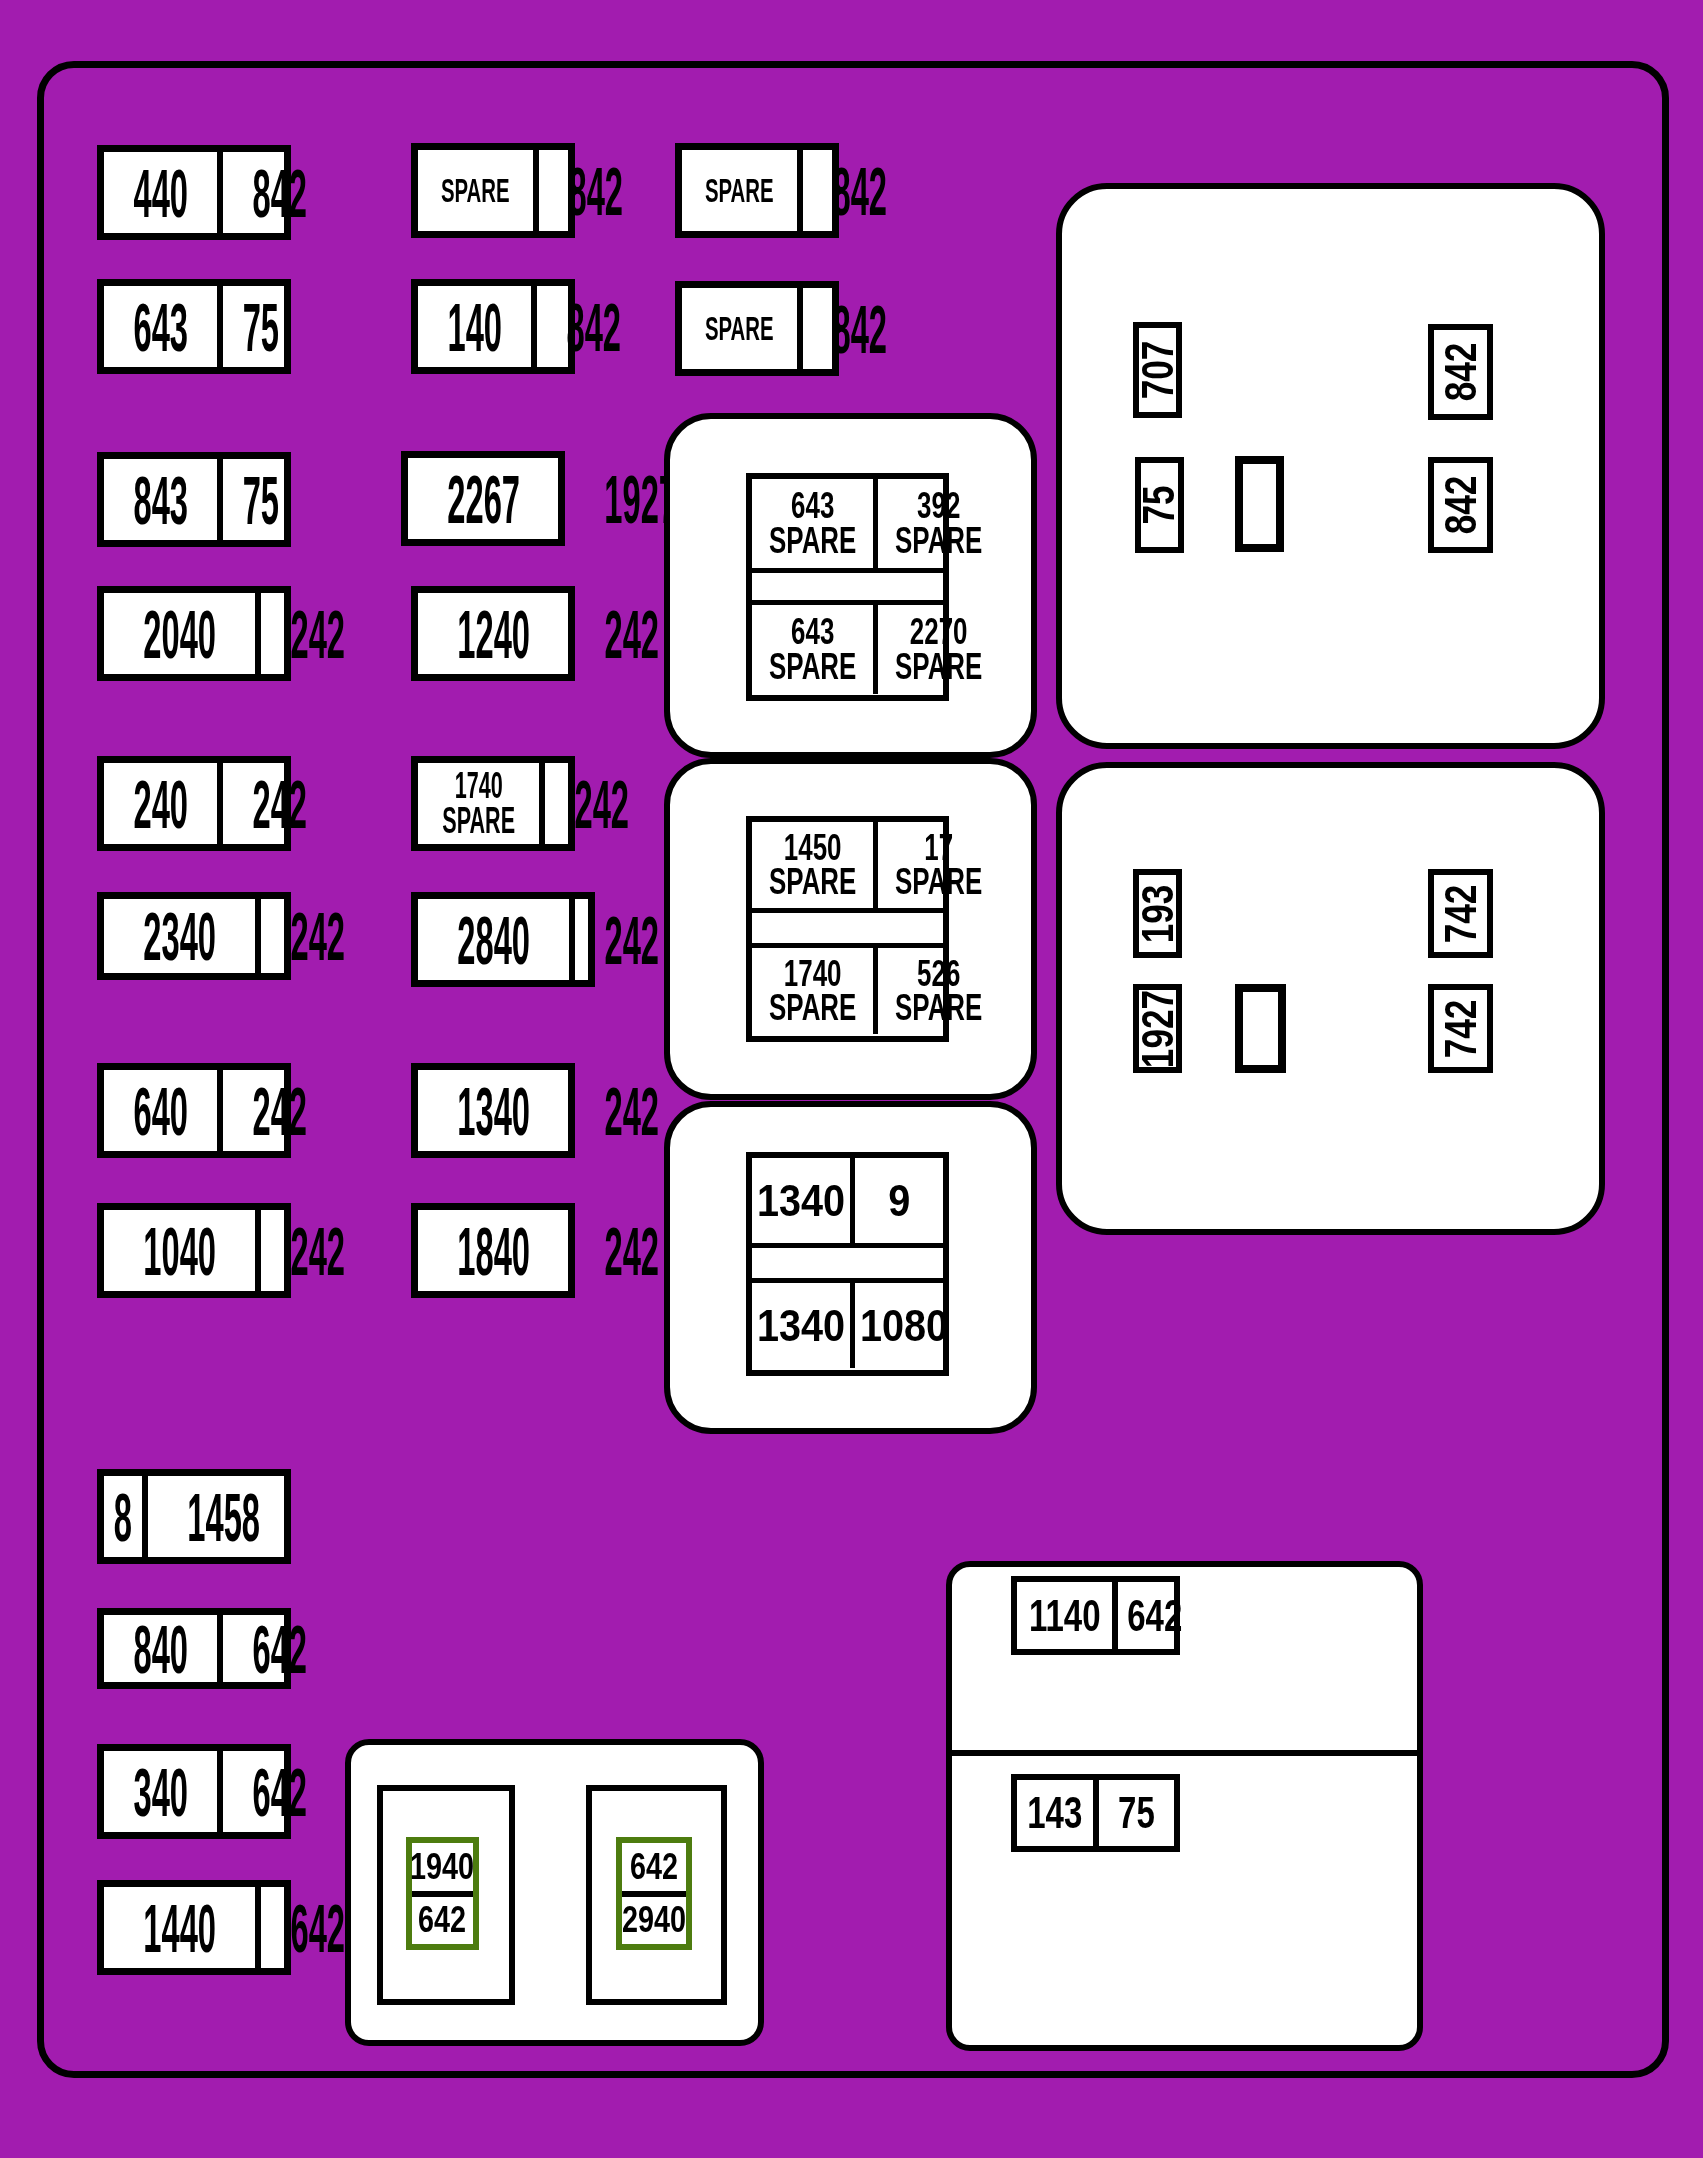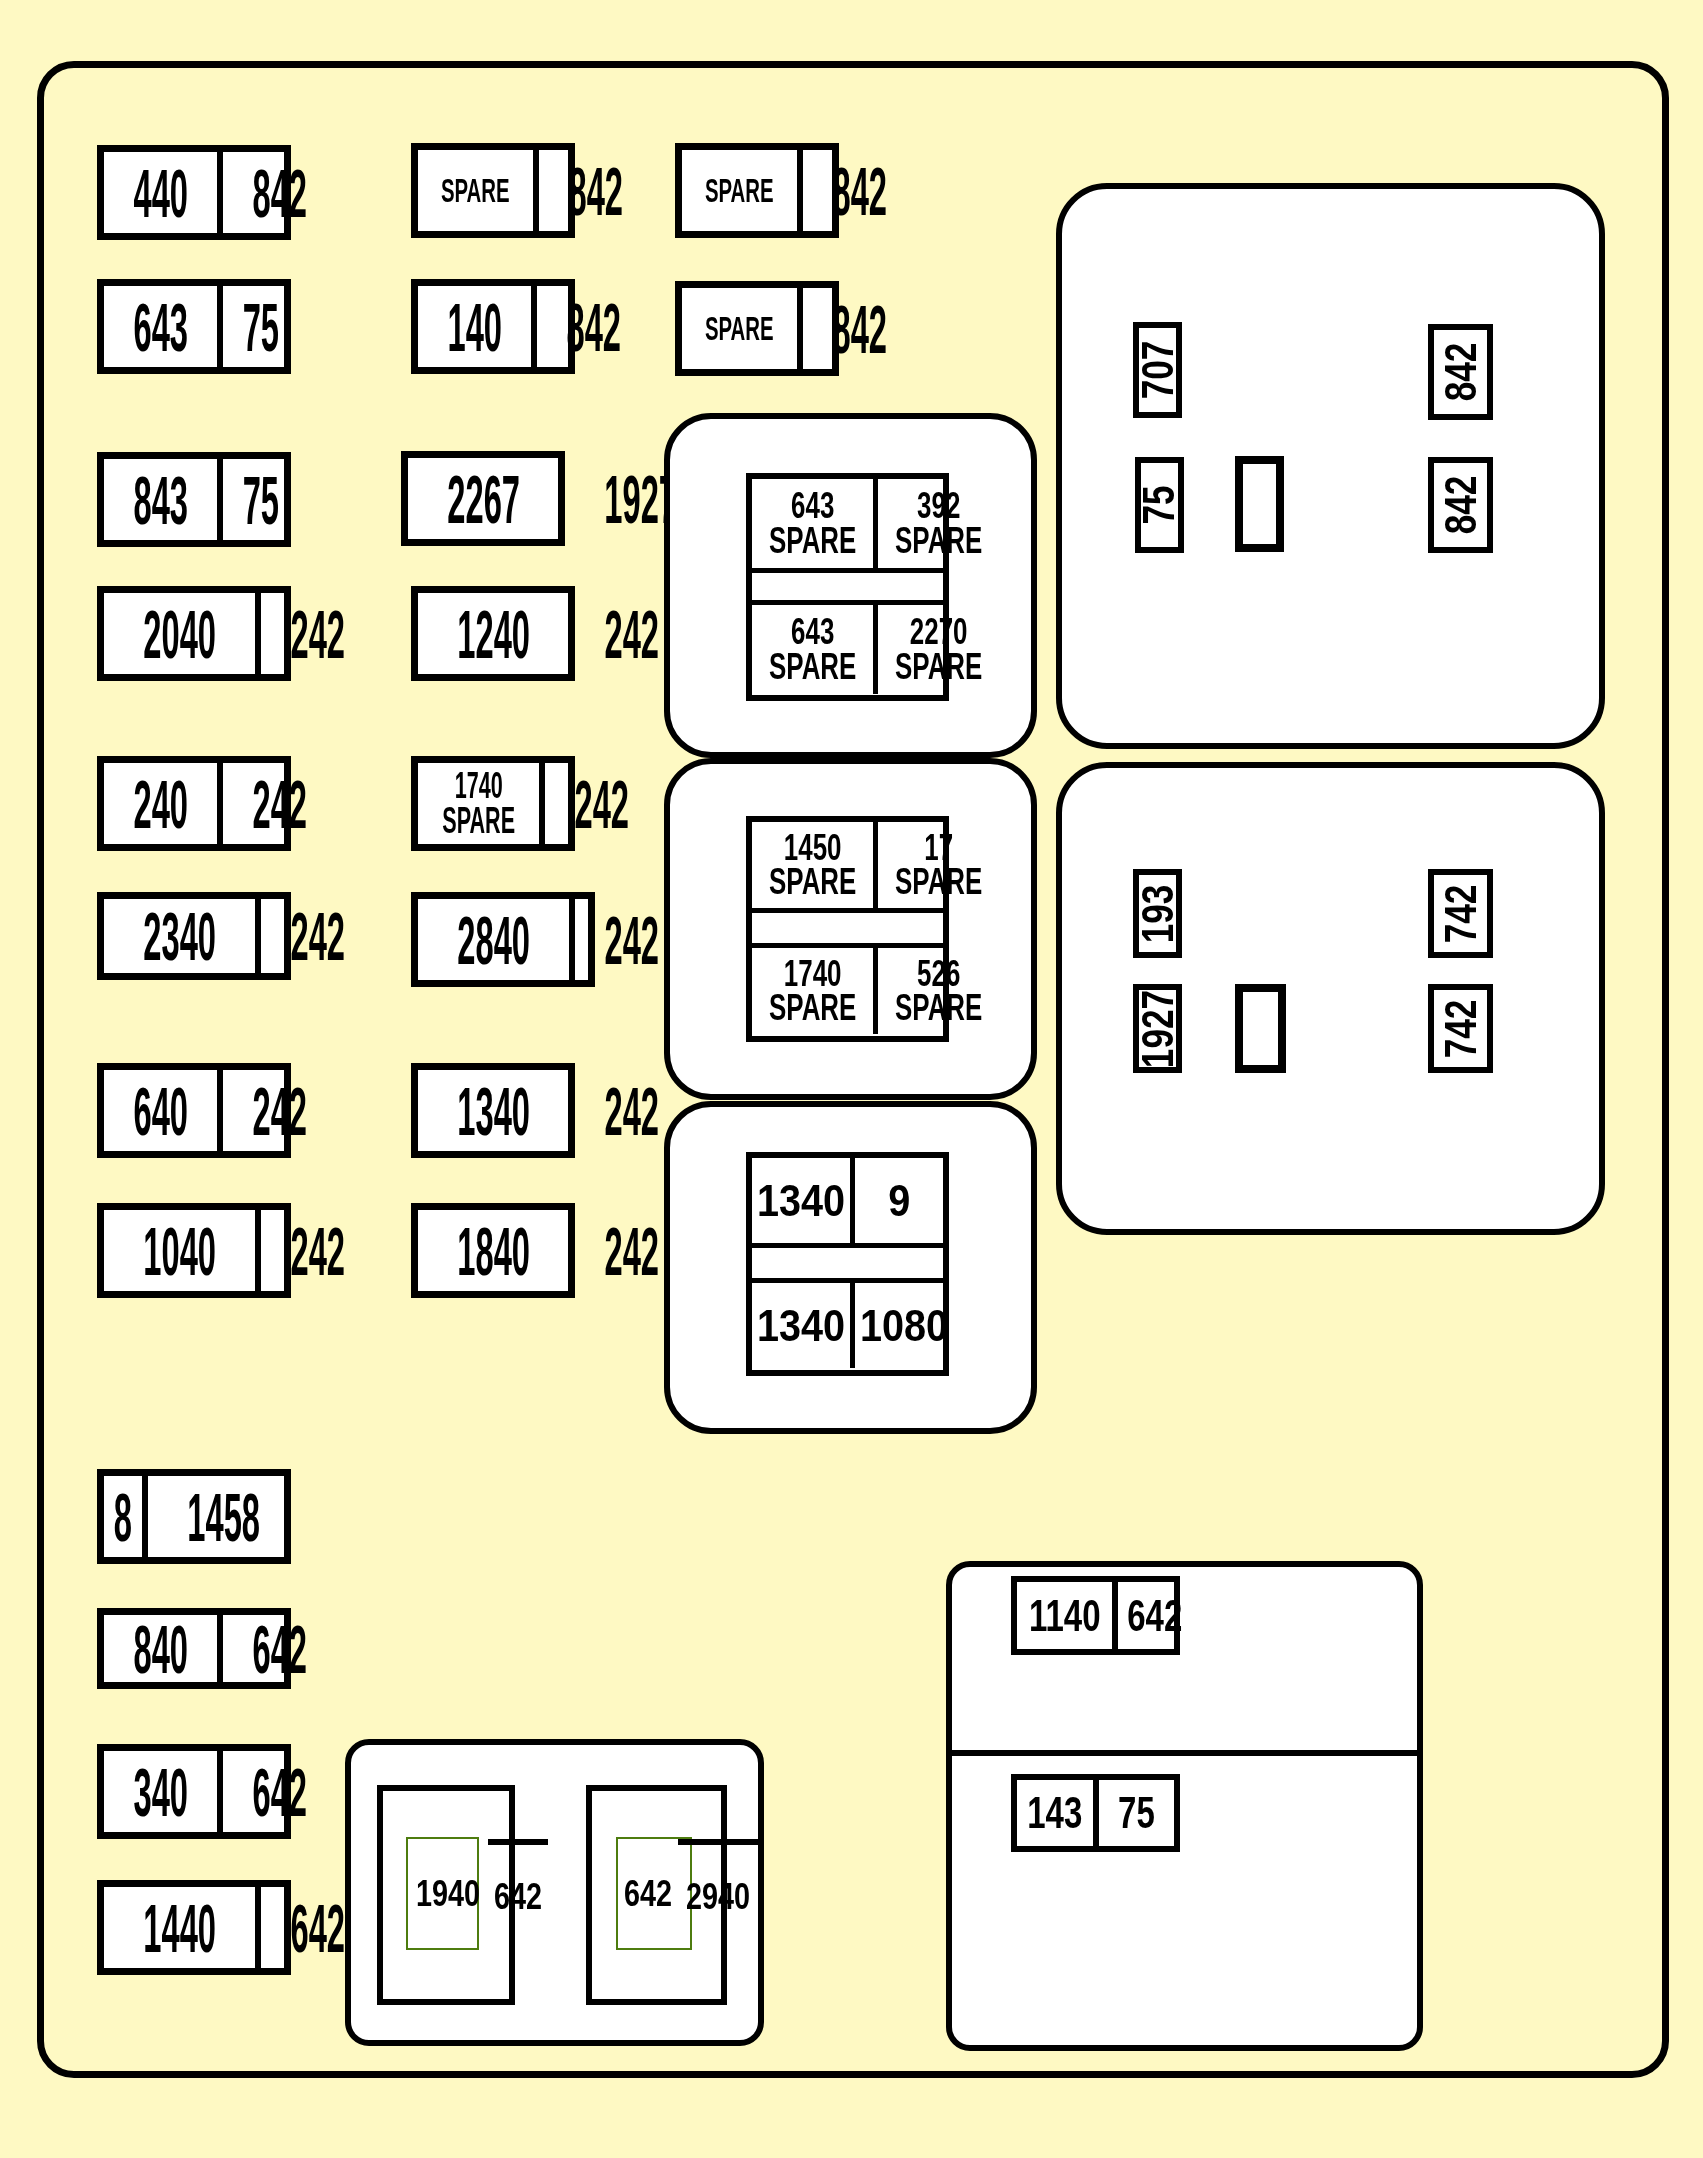--- a/index.html
+++ b/index.html
@@ -1,18 +1,18 @@
 <!DOCTYPE html>
 <html style="font-size:13.6px"><head>
 <meta charset="utf-8">
 <style>
   * { box-sizing: border-box; margin: 0; padding: 0; }
   html, body { background: #ffffff; }
   body { font-family: "Liberation Sans", sans-serif; }
-  #stage { position: relative; width: 1704px; height: 2158px; background: #fef9c3; color: #000; overflow: hidden; }
+  #stage { position: relative; width: 1704px; height: 2158px; background: #a21caf; color: #000; overflow: hidden; }
 
   
   .outer { position: absolute; left: 37px; top: 61px; width: 1632px; height: 2017px;
            border: 7.7px solid #000; border-radius: 37px; }
 
   
   .pair { position: absolute; display: flex; border: 7.7px solid #000; background: #fff; }
   .pair .cell { flex: 1; display: flex; align-items: center; justify-content: center; overflow: visible; }
   .pair .cell + .cell { border-left: 6px solid #000; }
 
@@ -40,21 +40,21 @@
   .vfuse.vempty { border-width: 8.5px; }
   .vtext { display: inline-block; font-size: 44px; font-weight: 700; white-space: nowrap;
            transform: rotate(-90deg) scale(0.8, 1); }
 
   .puller-text { position: absolute; inset: 0; display: flex; flex-direction: column;
                  align-items: center; justify-content: center;
                  font-size: 36px; font-weight: 700; line-height: 1.1; text-align: center; }
 
   .hdivider { position: absolute; left: 0; right: 0; border-top: 6px solid #000; }
 
-  .stack { position: absolute; border: 2px solid #4d7c0f; background: #fff; display: flex; flex-direction: row; }
+  .stack { position: absolute; border: 6px solid #4d7c0f; background: #fff; display: flex; flex-direction: column; }
   .scell { flex: 1; display: flex; align-items: center; justify-content: center; }
   .scell + .scell { border-top: 6px solid #000; }
 </style>
 </head>
 <body>
 
 <div id="stage">
   <div class="outer"></div>
 
   <div class="pair" style="left:97px;top:145px;width:194px;height:95px">

